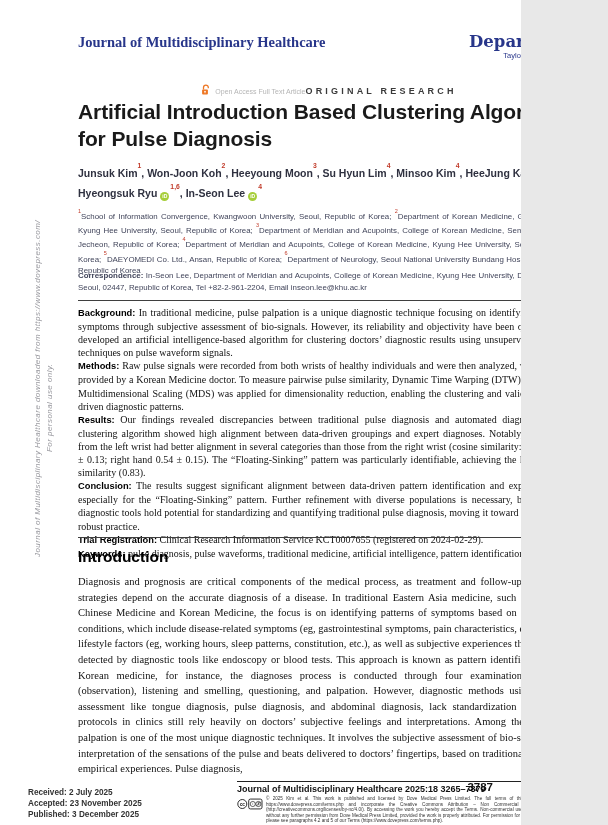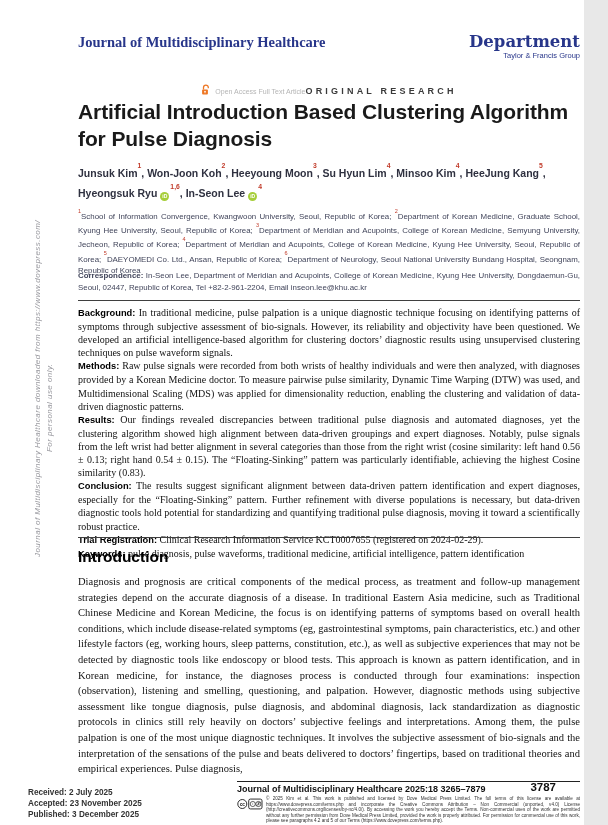--- a/index.html
+++ b/index.html
@@ -1,16 +1,16 @@
 <!DOCTYPE html>
 <html><head>
 <meta charset="utf-8">
 <style>
   html,body{margin:0;padding:0;background:#e8e8e8;}
-  .page{position:relative;width:584px;height:825px;background:#ffffff;overflow:hidden;
+  .page{position:relative;width:521px;height:825px;background:#ffffff;overflow:hidden;
         font-family:"Liberation Sans",sans-serif;color:#1c1c1c;}
   .blk{position:absolute;left:78px;width:502px;}
 
   
   .masthead{top:34px;display:flex;justify-content:space-between;align-items:flex-start;}
   .jname{font-family:"Liberation Serif",serif;font-weight:bold;font-size:14.5px;color:#28368A;}
   .dove{text-align:right;color:#28368A;}
   .dove .dp{font-family:"DejaVu Serif",serif;font-weight:bold;font-size:16.5px;line-height:16px;}
   .dove .tf{font-size:7.5px;margin-top:1px;}
 

